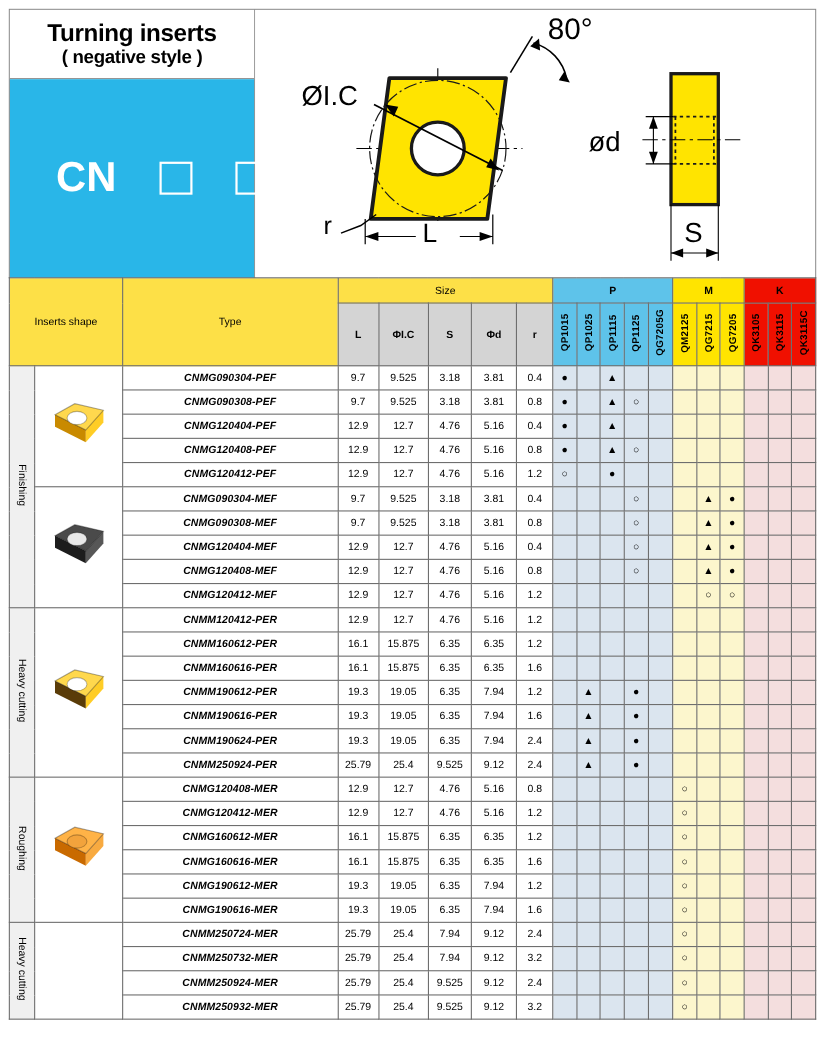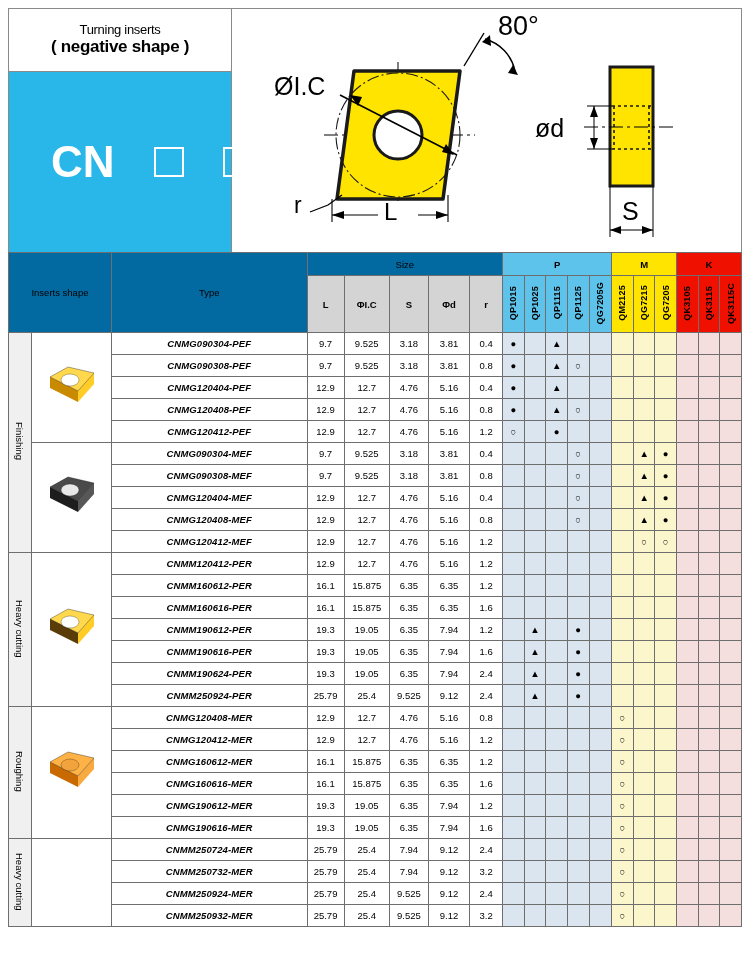--- a/index.html
+++ b/index.html
@@ -4,32 +4,32 @@
 <style>
   html,body{margin:0;padding:0;background:#ffffff;}
   body{width:750px;height:961px;font-family:"Liberation Sans",sans-serif;color:#000;}
   .page{position:relative;width:750px;height:961px;box-sizing:border-box;padding:8px 8px 0 8px;}
 
   
   .banner{display:flex;border:1px solid #8a8a8a;height:245px;box-sizing:border-box;}
   .banner-left{width:222px;border-right:1px solid #8a8a8a;display:flex;flex-direction:column;}
   .banner-title{height:62px;border-bottom:1px solid #8a8a8a;display:flex;flex-direction:column;
        align-items:center;justify-content:center;background:#fff;}
-  .banner-title .l1{font-size:13px;font-weight:normal;letter-spacing:-.3px;line-height:1.05;}
+  .banner-title .l1{font-size:22px;font-weight:bold;letter-spacing:-.3px;line-height:1.05;}
   .banner-title .l2{font-size:17px;font-weight:bold;letter-spacing:-.3px;line-height:1.25;}
   .banner-code{flex:1;background:#29b6e8;display:flex;align-items:center;padding-left:42px;}
-  .banner-code .code{font-size:44px;font-weight:bold;color:#fff;letter-spacing:0px;display:flex;align-items:center;gap:36px;}
+  .banner-code .code{font-size:38px;font-weight:bold;color:#fff;letter-spacing:0px;display:flex;align-items:center;gap:36px;}
   .sqbox{display:inline-block;width:26px;height:26px;border:2px solid #fff;margin-left:3px;}
   .banner-right{flex:1;background:#fff;position:relative;}
 
   
   table.spec{border-collapse:collapse;width:734px;table-layout:fixed;margin-top:-1px;}
   table.spec td,table.spec th{border:1px solid #6e6e6e;font-size:9.5px;text-align:center;
        vertical-align:middle;padding:0;}
-  .hdr{background:#0369a1;font-size:11px;font-weight:normal;}
+  .hdr{background:#fde047;font-size:11px;font-weight:normal;}
   .hdr-sm{background:#d4d4d4;font-size:9px;}
   .vgrade{height:56px;}
   .vgrade span{display:inline-block;writing-mode:vertical-rl;transform:rotate(180deg);
       font-size:9px;letter-spacing:.2px;white-space:nowrap;}
   .p-hdr{background:#5ec3ea;font-size:13px;}
   .m-hdr{background:#ffe400;font-size:13px;}
   .k-hdr{background:#f01000;font-size:13px;color:#000;}
   .p-sub{background:#5ec3ea;}
   .m-sub{background:#ffe400;}
   .k-sub{background:#f01000;}
@@ -52,21 +52,21 @@
 </style>
 </head>
 <body>
 
 <div class="page">
 
   <div class="banner">
     <div class="banner-left">
       <div class="banner-title">
         <div class="l1">Turning inserts</div>
-        <div class="l2">( negative shape )</div>
+        <div class="l2">( negative style )</div>
       </div>
       <div class="banner-code">
         <div class="code">
           <span>CN</span>
           <span class="sqbox"></span>
           <span class="sqbox"></span>
         </div>
       </div>
     </div>
 

